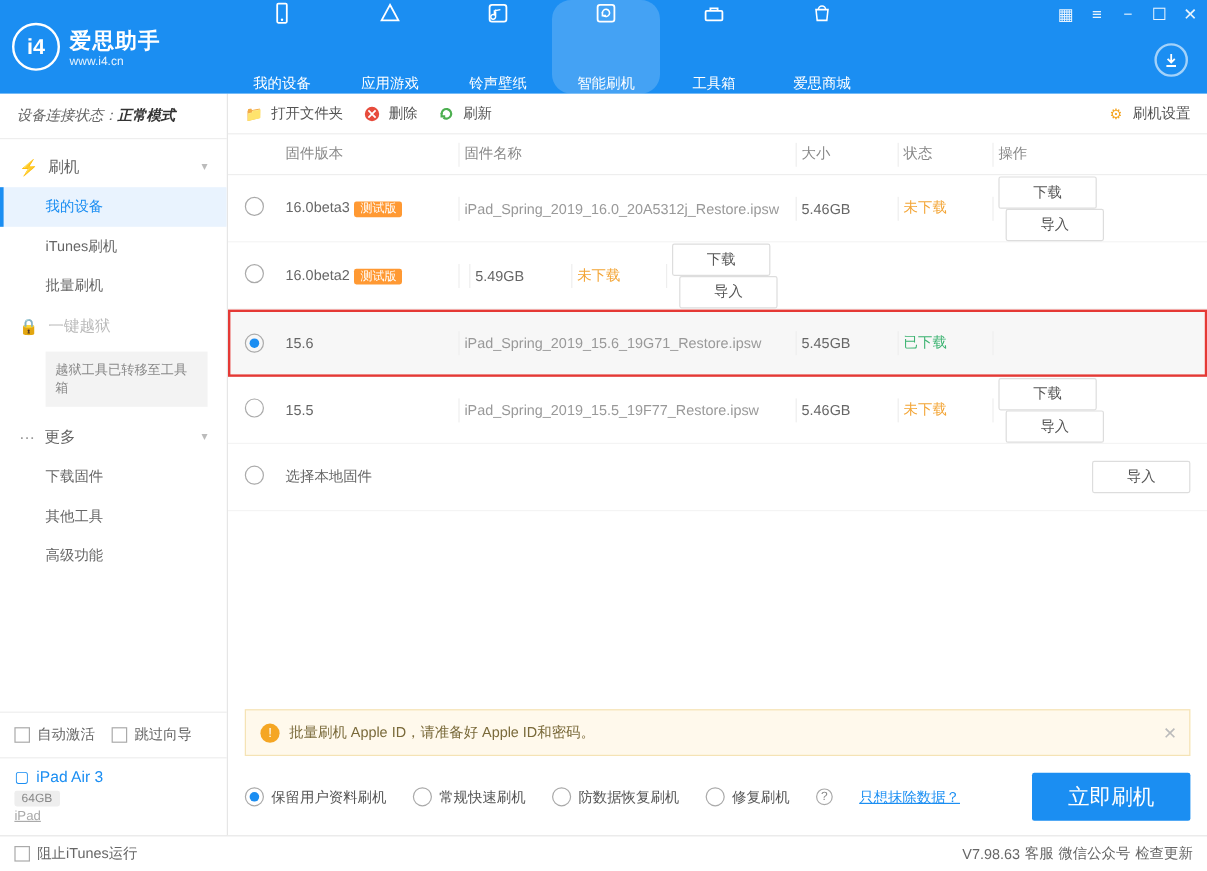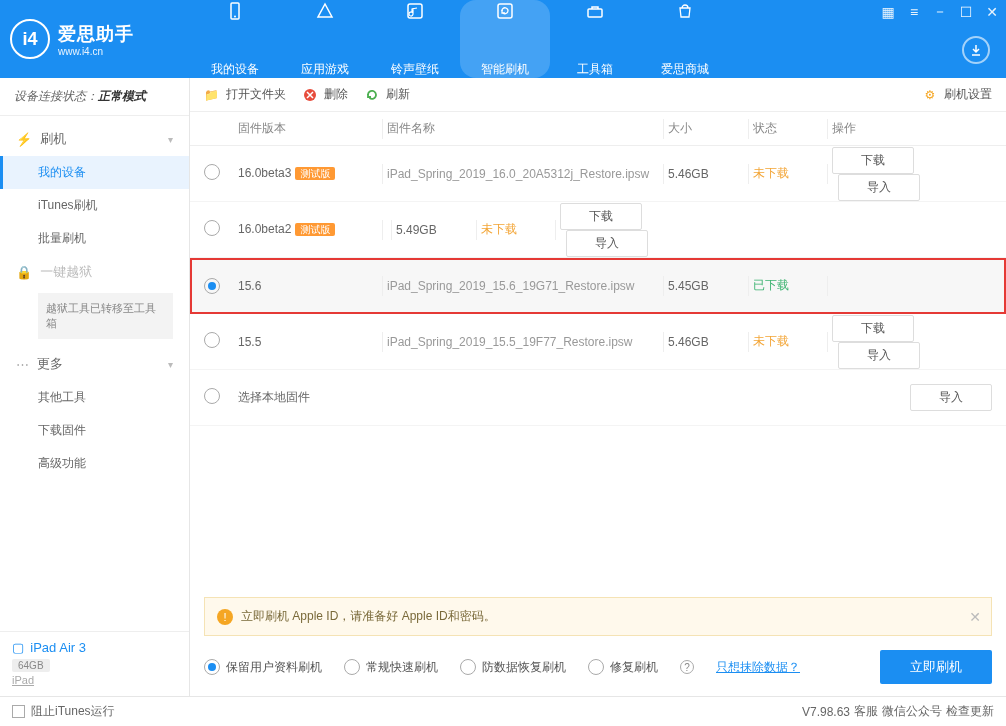--- a/index.html
+++ b/index.html
@@ -65,21 +65,21 @@
 
 .alert { margin: 10px 14px 0; background: #fff9ec; border: 1px solid #f5e3b5; padding: 10px 12px; display: flex; align-items: center; gap: 8px; font-size: 12px; color: #7a6a3a; position: relative; }
 .alert .close { position: absolute; right: 10px; color: #bbb; cursor: pointer; font-size: 14px; }
 .alert-icon { width: 16px; height: 16px; background: #f5a623; border-radius: 50%; color: #fff; font-size: 11px; display: flex; align-items: center; justify-content: center; }
 
 
 .options-row { padding: 14px 14px 12px; display: flex; align-items: center; gap: 22px; font-size: 12px; color: #555; }
 .opt { display: flex; align-items: center; gap: 6px; cursor: pointer; }
 .q-icon { width: 14px; height: 14px; border: 1px solid #aaa; border-radius: 50%; font-size: 10px; color: #888; display: inline-flex; align-items: center; justify-content: center; cursor: pointer; }
 .link { color: #1b8ef2; text-decoration: underline; cursor: pointer; }
-.primary-btn { background: #1b8ef2; color: #fff; border: none; padding: 8px 30px; font-size: 13px; border-radius: 2px; cursor: pointer; margin-left: auto; }
+.primary-btn { background: #1b8ef2; color: #fff; border: none; padding: 8px 30px; font-size: 18px; border-radius: 2px; cursor: pointer; margin-left: auto; }
 
 
 .footer { height: 30px; border-top: 1px solid #e6e6e6; display: flex; align-items: center; padding: 0 12px; font-size: 12px; color: #666; gap: 4px; }
 .footer .spacer { flex: 1; }
 .col-divider { width:1px; height:20px; background:#eee; margin:0 4px;}
 </style>
 </head>
 <body>
 
 <div class="header">
@@ -179,23 +179,33 @@
         <span>🔒</span>
         <span>一键越狱</span>
       </div>
       <div class="side-note">越狱工具已转移至工具箱</div>
 
       <div class="side-group">
         <span style="color:#999">⋯</span>
         <span>更多</span>
         <span class="chev">▾</span>
       </div>
+      <div class="side-item">下载固件</div>
       <div class="side-item">其他工具</div>
-      <div class="side-item">下载固件</div>
       <div class="side-item">高级功能</div>
+    </div>
+    <div class="side-bottom">
+      <label class="opt">
+          <span class="chk"></span>
+          <span>自动激活</span>
+        </label>
+      <label class="opt">
+          <span class="chk"></span>
+          <span>跳过向导</span>
+        </label>
     </div>
     <div class="device-info">
       <div class="name">
           <span style="color:#1b8ef2">▢</span>
           <span>iPad Air 3</span>
         </div>
       <span class="cap">64GB</span>
       <div class="type">iPad</div>
     </div>
   </div>
@@ -298,21 +308,21 @@
       <div class="col-ops">
             <button class="btn" style="float:right">导入</button>
           </div>
         </div>
       </div>
 
     <div style="flex:1"></div>
 
     <div class="alert">
       <span class="alert-icon">!</span>
-      <span>立即刷机 Apple ID，请准备好 Apple ID和密码。</span>
+      <span>批量刷机 Apple ID，请准备好 Apple ID和密码。</span>
       <span class="close">✕</span>
     </div>
 
     <div class="options-row">
       <label class="opt">
           <span class="radio checked"></span>
           <span>保留用户资料刷机</span>
         </label>
       <label class="opt">
           <span class="radio"></span>

